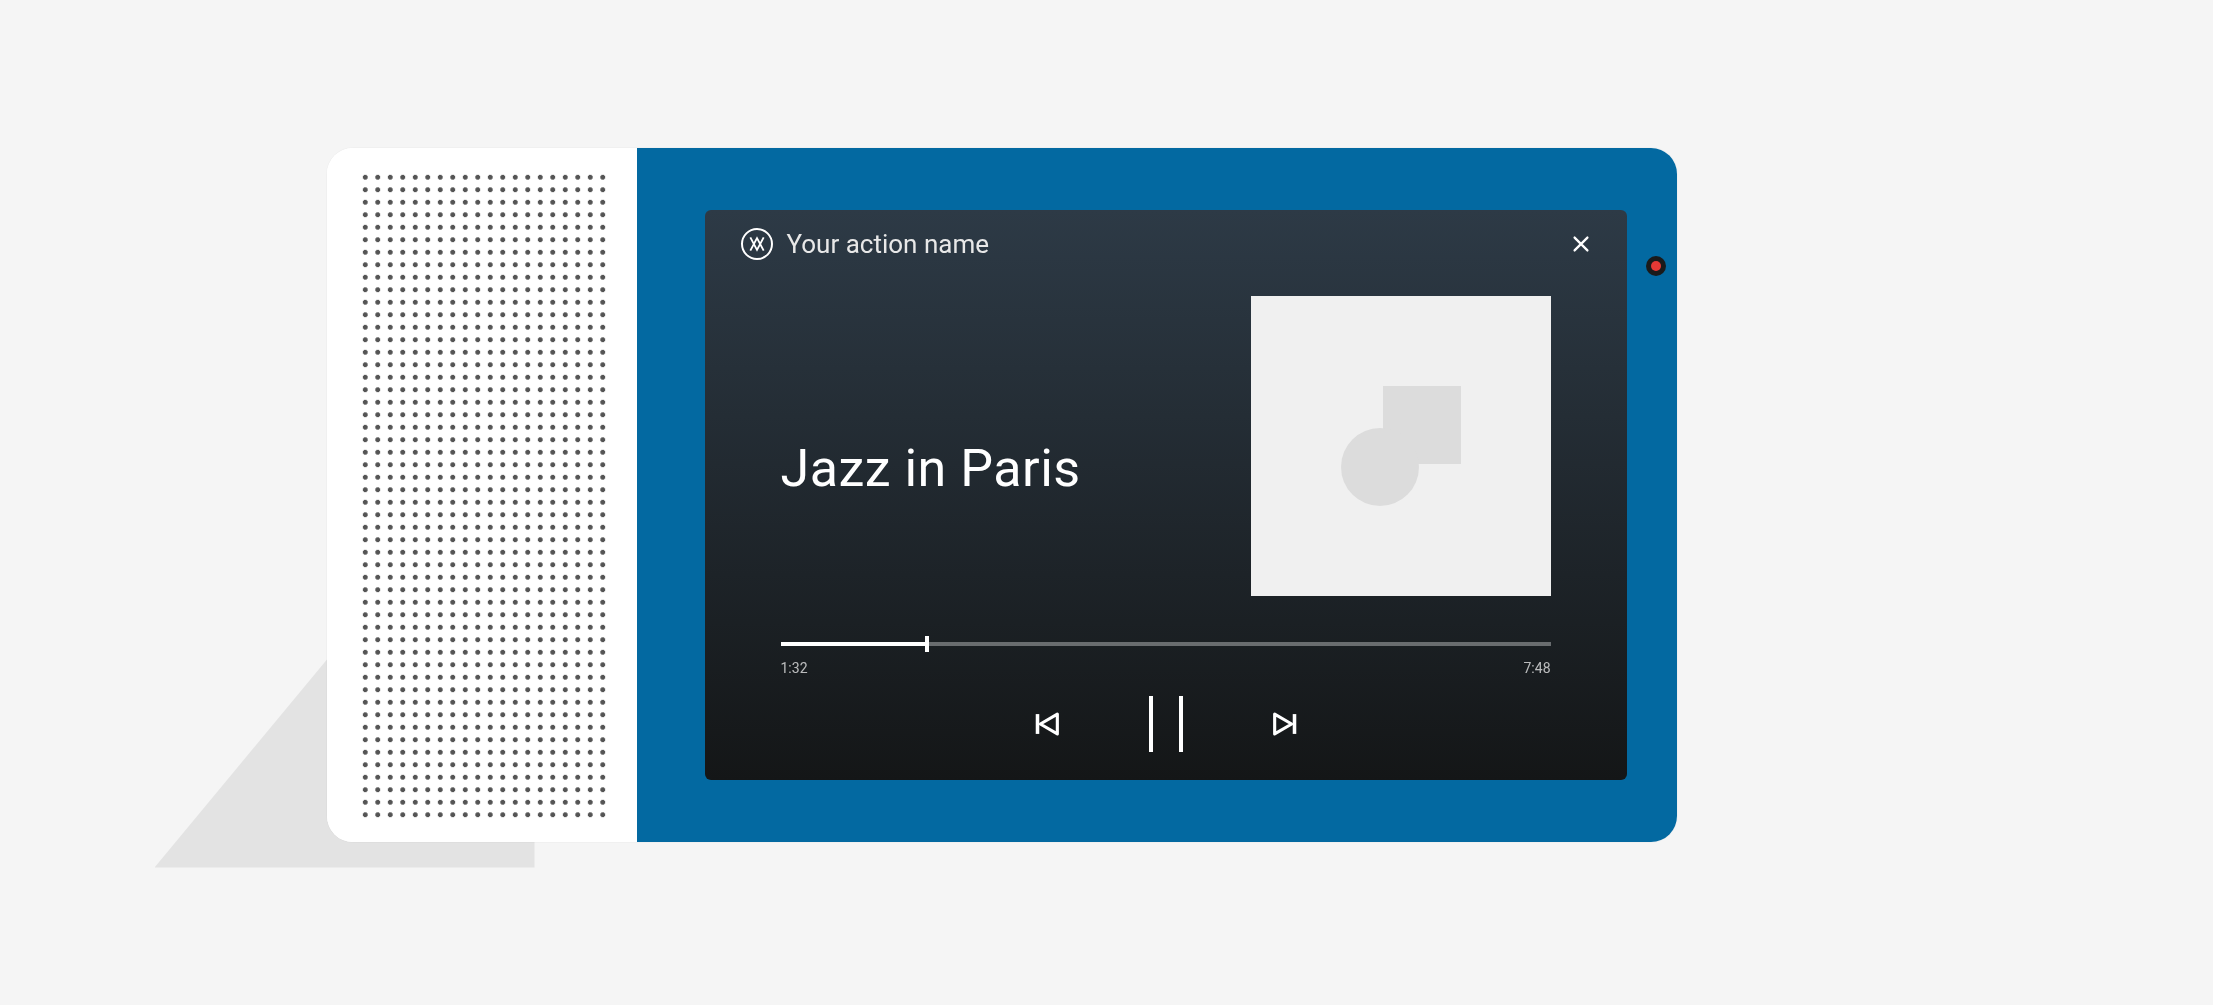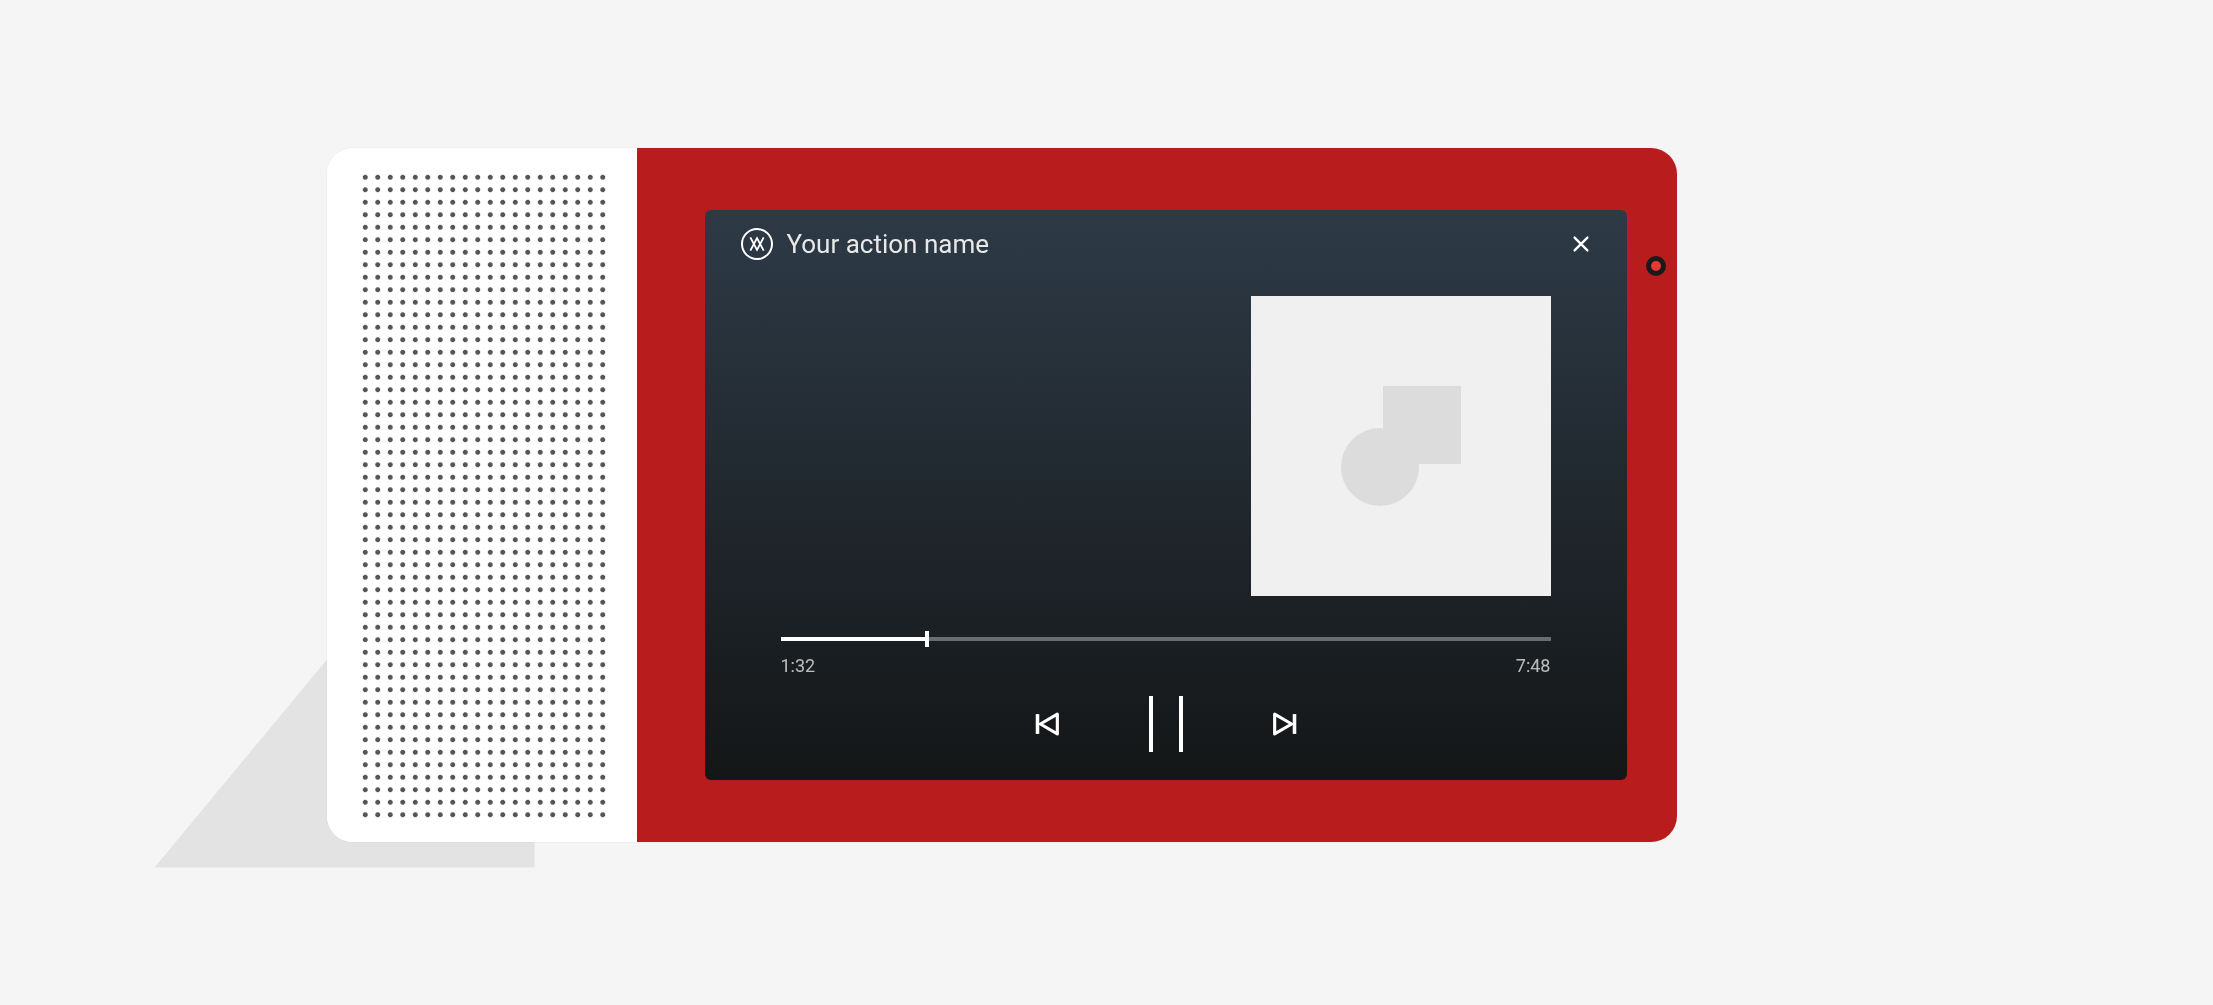--- a/index.html
+++ b/index.html
@@ -51,21 +51,21 @@
     }
     .speaker-grid {
       width: 250px;
       height: 652px;
       background-image: radial-gradient(circle, #555 2.2px, transparent 2.2px);
       background-size: 12.5px 12.5px;
       background-position: 2px 2px;
     }
     .screen {
       flex: 1;
-      background: #b91c1c;
+      background: #0369a1;
       position: relative;
       display: flex;
       align-items: center;
       justify-content: center;
     }
     .rec-indicator {
       position: absolute;
       top: 108px;
       right: 11px;
       width: 20px;
@@ -206,21 +206,21 @@
       top: 50%;
       width: 4px;
       height: 16px;
       background: #fff;
       transform: translate(-50%, -50%);
     }
     .time-row {
       display: flex;
       justify-content: space-between;
       margin-top: 8px;
-      font-size: 18px;
+      font-size: 14px;
       color: rgba(255,255,255,0.7);
       gap: 42px;
     }
     .controls {
       display: flex;
       align-items: center;
       justify-content: center;
       gap: 80px;
       padding-bottom: 28px;
     }
@@ -277,20 +277,21 @@
           </div>
           <div class="action-name">Your action name</div>
           <div class="close-btn">
             <svg viewBox="0 0 24 24">
               <path d="M5 5 L19 19 M19 5 L5 19" stroke="#fff" stroke-width="2.5" stroke-linecap="round"></path>
             </svg>
           </div>
         </div>
 
         <div class="card-body">
+          <div class="track-title">Jazz in Paris</div>
           <div class="album-art">
             <div class="art-placeholder">
               <div class="art-square"></div>
               <div class="art-circle"></div>
             </div>
           </div>
         </div>
 
         <div class="progress-section">
           <div class="progress-bar">

